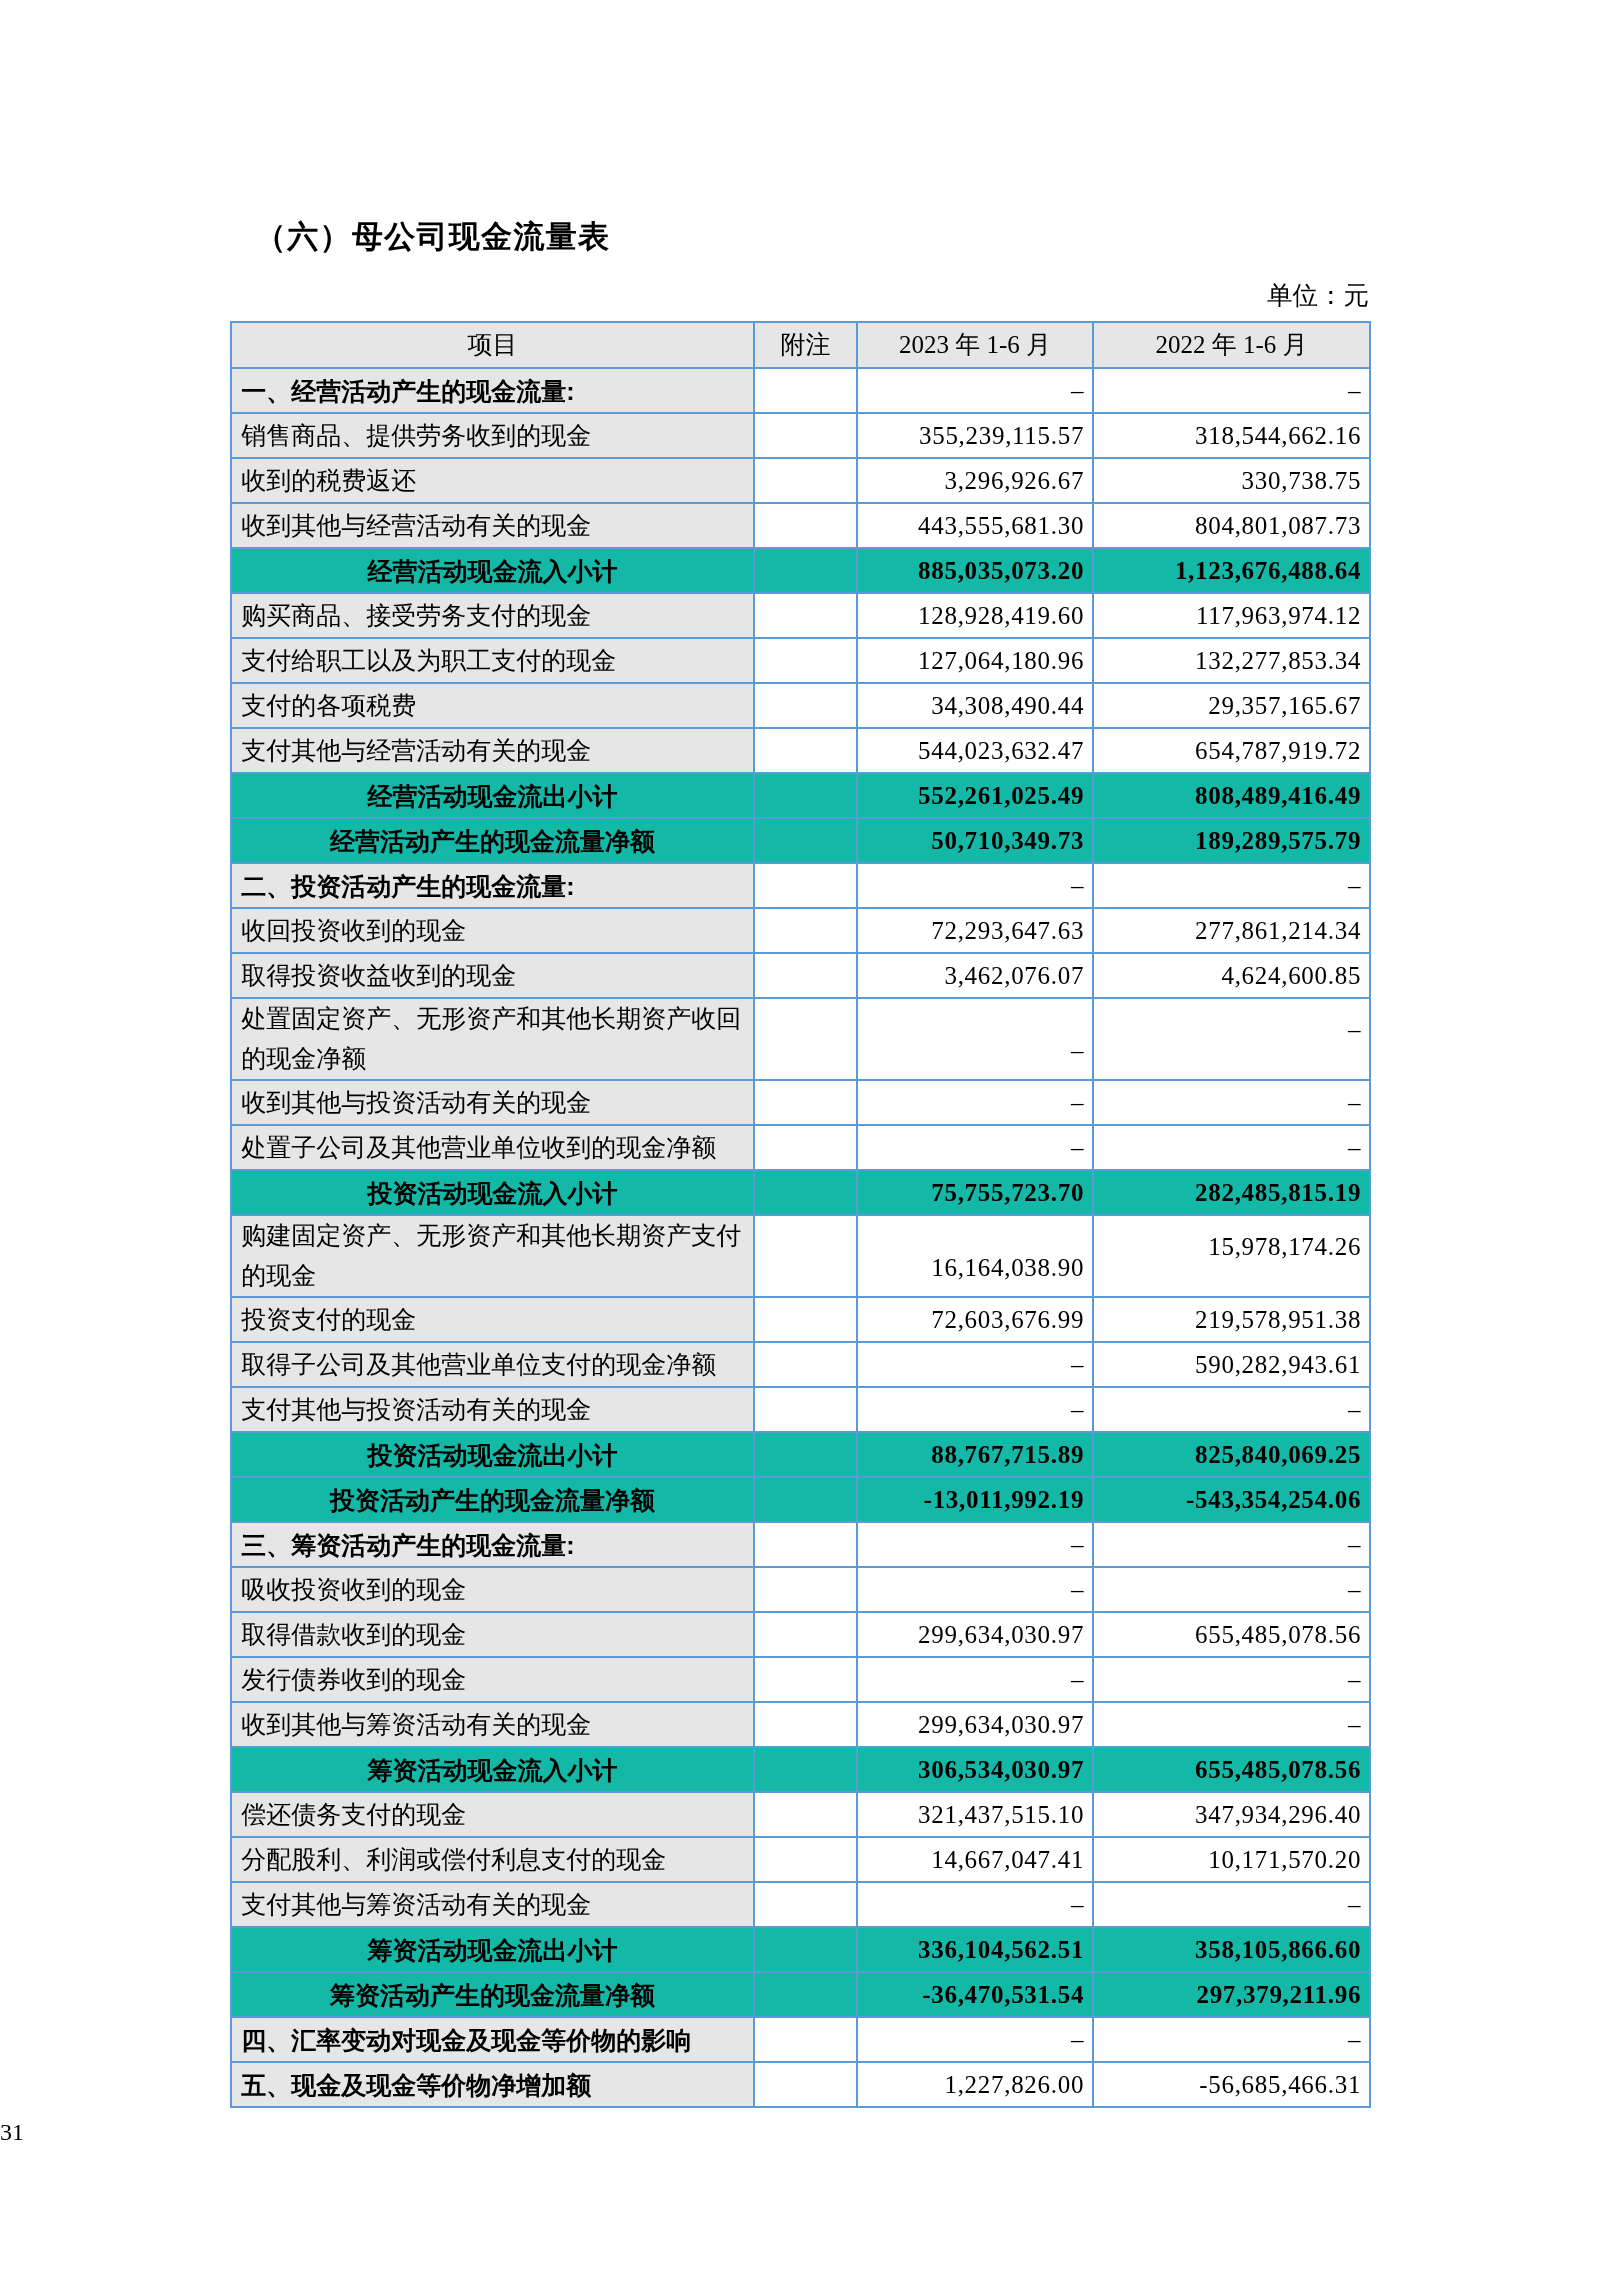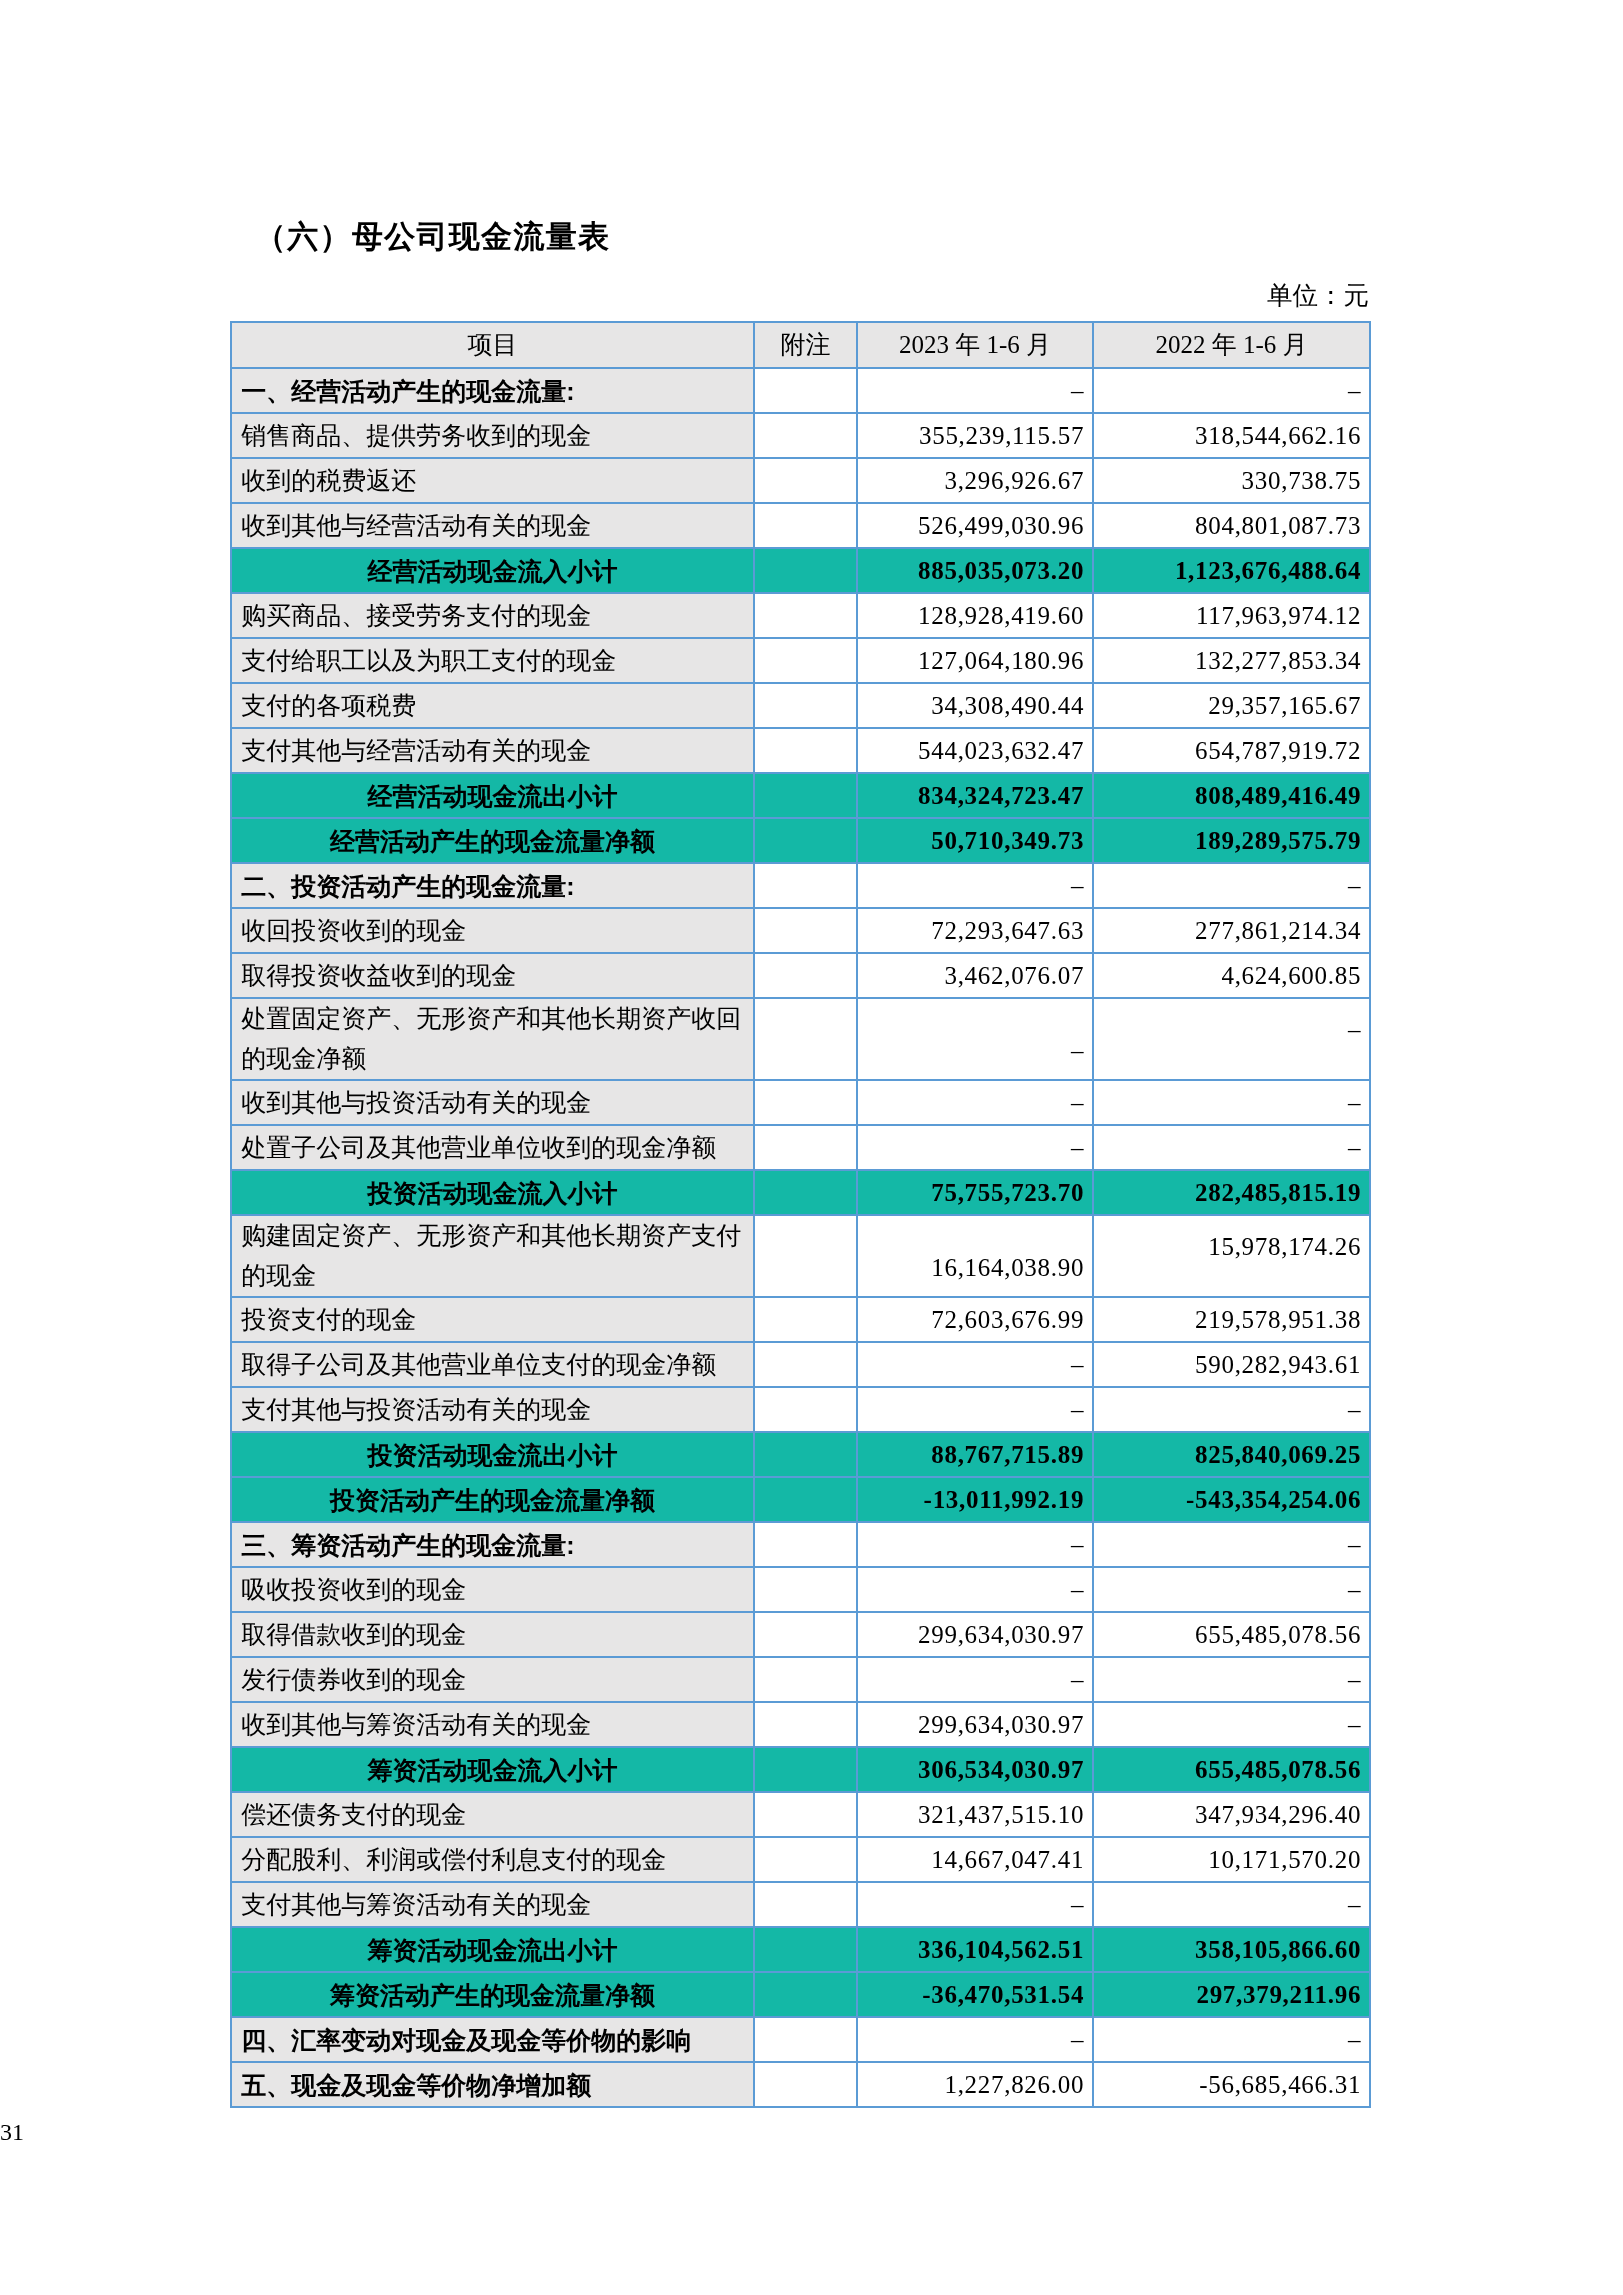--- a/index.html
+++ b/index.html
@@ -131,21 +131,21 @@
         </tr>
         <tr class="item">
           <td class="label">收到的税费返还</td>
           <td class="note"></td>
           <td class="val">3,296,926.67</td>
           <td class="val">330,738.75</td>
         </tr>
         <tr class="item">
           <td class="label">收到其他与经营活动有关的现金</td>
           <td class="note"></td>
-          <td class="val">526,499,030.96</td>
+          <td class="val">443,555,681.30</td>
           <td class="val">804,801,087.73</td>
         </tr>
         <tr class="subtotal">
           <td class="label">经营活动现金流入小计</td>
           <td class="note"></td>
           <td class="val">885,035,073.20</td>
           <td class="val">1,123,676,488.64</td>
         </tr>
         <tr class="item">
           <td class="label">购买商品、接受劳务支付的现金</td>
@@ -167,21 +167,21 @@
         </tr>
         <tr class="item">
           <td class="label">支付其他与经营活动有关的现金</td>
           <td class="note"></td>
           <td class="val">544,023,632.47</td>
           <td class="val">654,787,919.72</td>
         </tr>
         <tr class="subtotal">
           <td class="label">经营活动现金流出小计</td>
           <td class="note"></td>
-          <td class="val">834,324,723.47</td>
+          <td class="val">552,261,025.49</td>
           <td class="val">808,489,416.49</td>
         </tr>
         <tr class="subtotal">
           <td class="label">经营活动产生的现金流量净额</td>
           <td class="note"></td>
           <td class="val">50,710,349.73</td>
           <td class="val">189,289,575.79</td>
         </tr>
         <tr class="section">
           <td class="label">二、投资活动产生的现金流量:</td>

